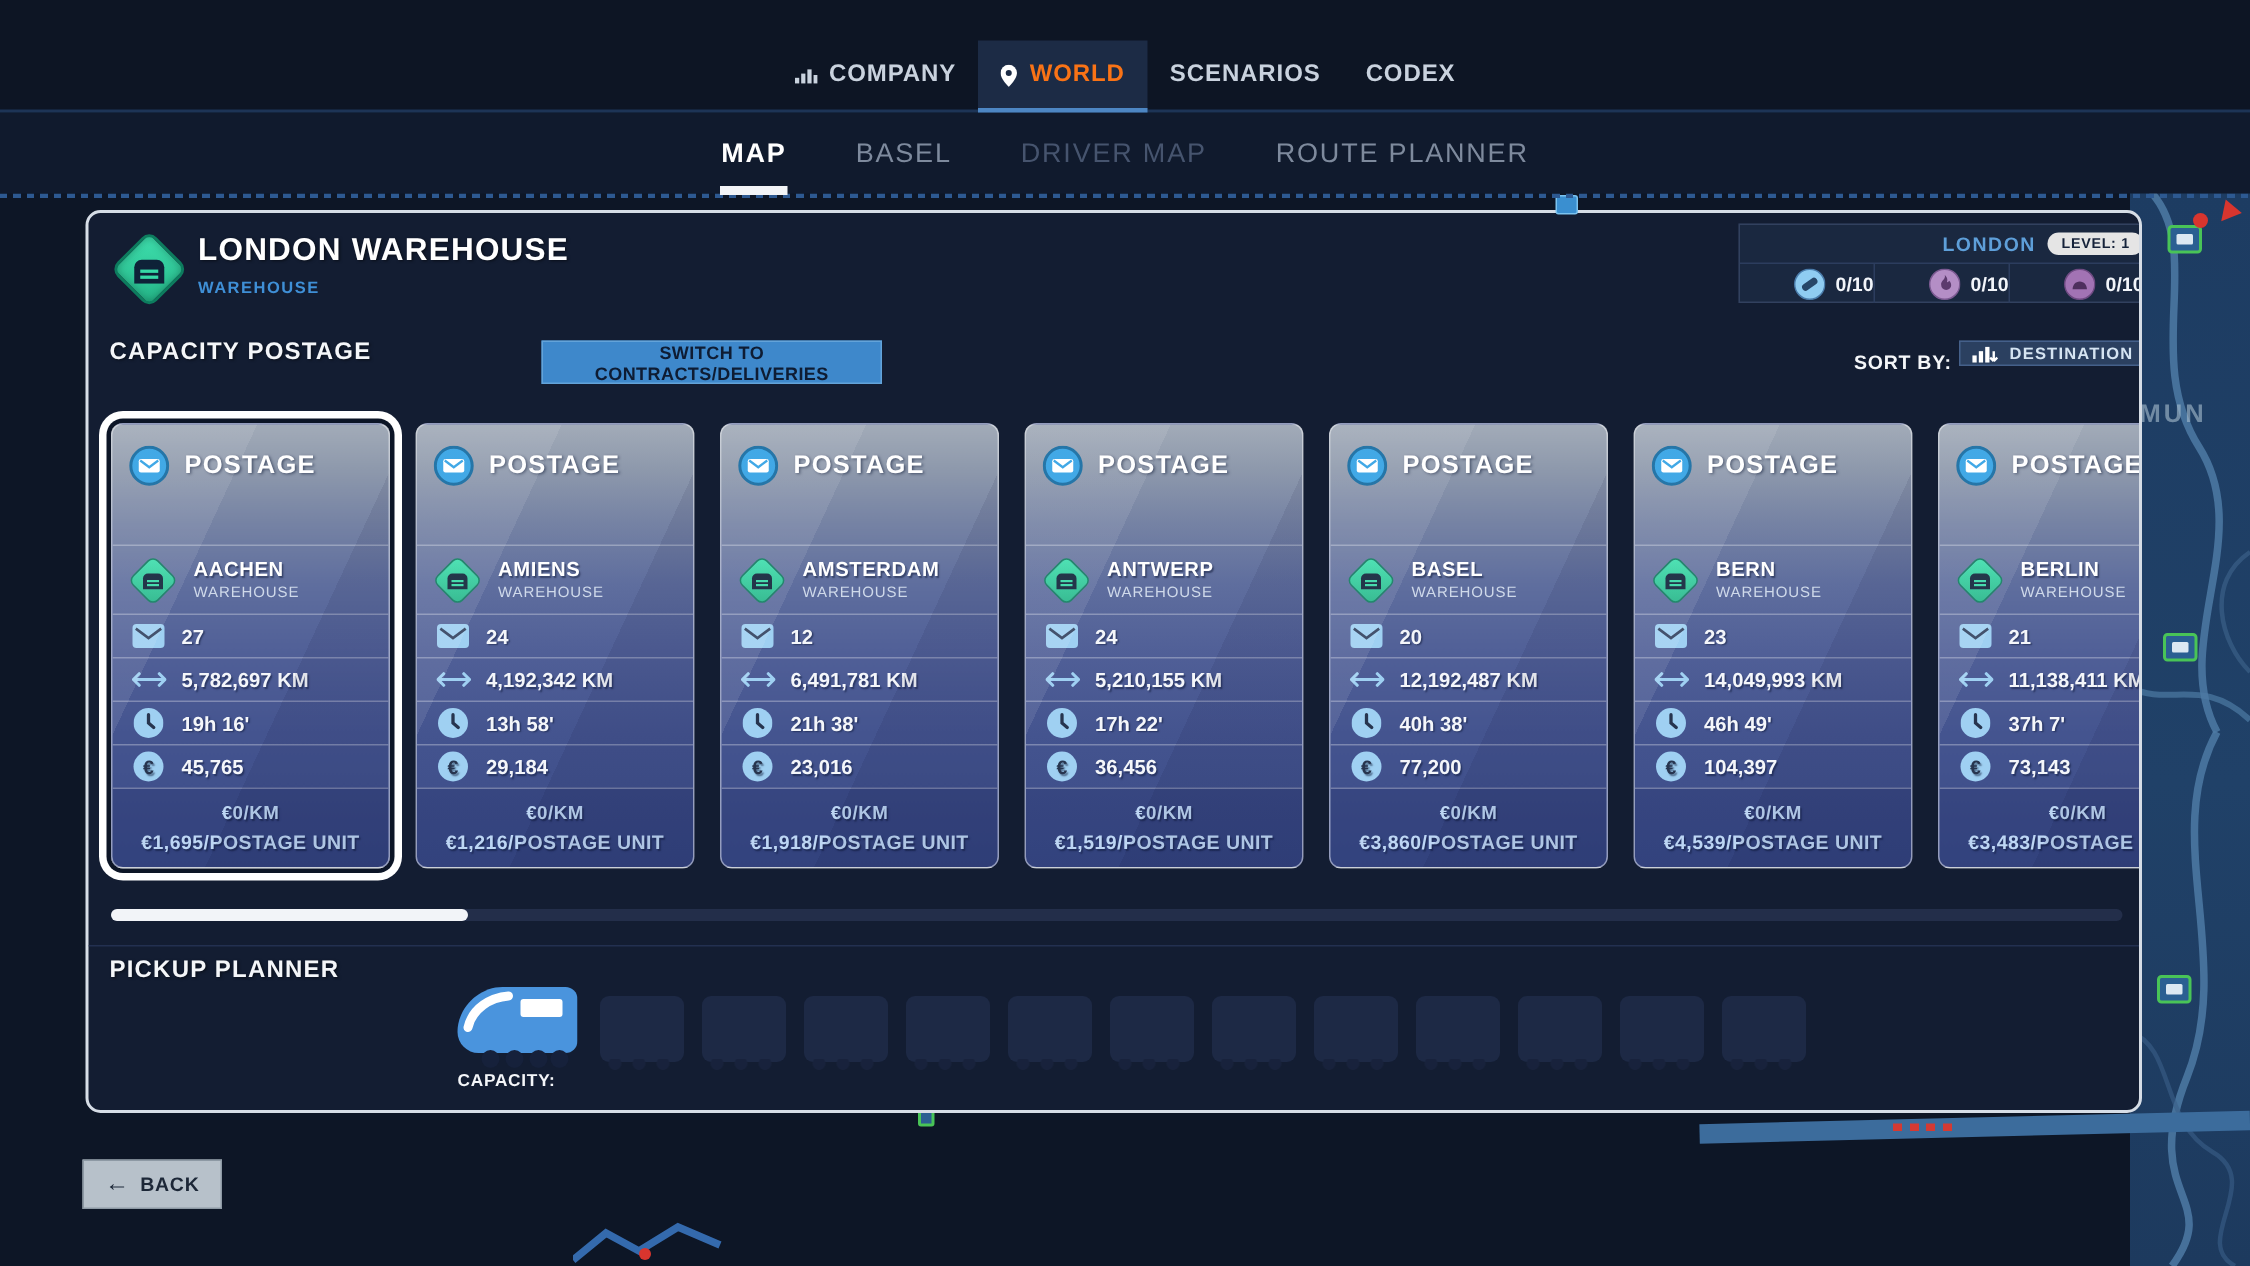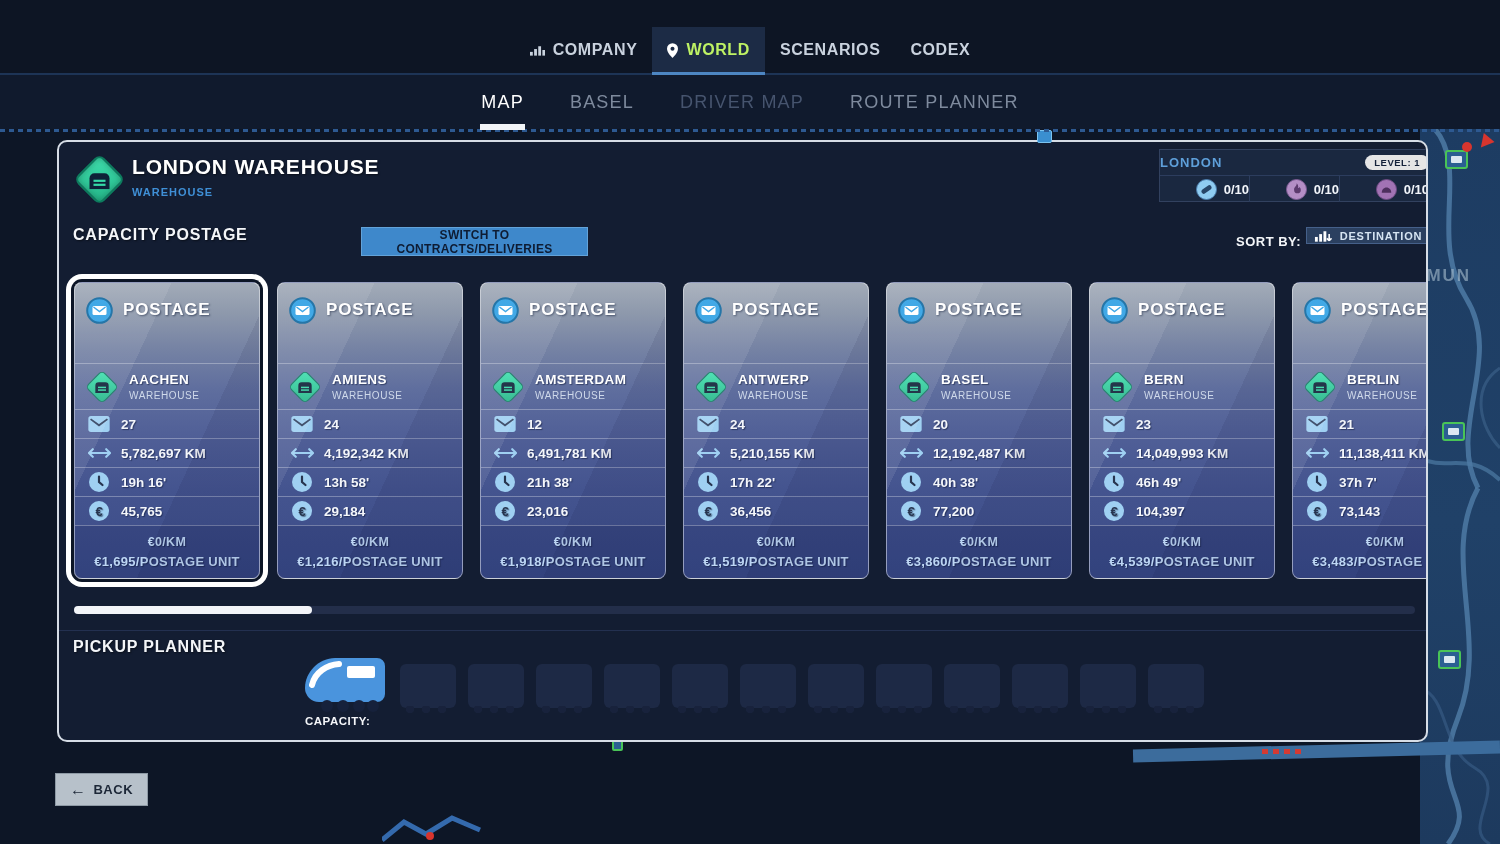--- a/index.html
+++ b/index.html
@@ -5,29 +5,29 @@
   * { margin:0; padding:0; box-sizing:border-box; }
   html,body { width:1500px; height:844px; }
   body { font-family:"Liberation Sans", sans-serif; background:#0d1626; overflow:hidden; position:relative; }
   .screen { position:absolute; inset:0; width:1500px; height:844px; background:#0d1626; overflow:hidden; }
 
   
   .top-bar { position:absolute; left:0; top:0; width:1500px; height:75px; background:#0d1524; border-bottom:2px solid #1d3456; z-index:30; }
   .top-nav { position:absolute; left:0; right:0; bottom:0; display:flex; justify-content:center; align-items:flex-end; }
   .top-item { display:flex; align-items:center; gap:8px; padding:14px 15px; color:#c9d2de; font-size:16px; font-weight:bold; letter-spacing:.6px; cursor:pointer; position:relative; }
   .top-item .nicon { display:inline-flex; color:#c9d2de; }
-  .top-item.active { background:#1c2b45; color:#bef264; }
+  .top-item.active { background:#1c2b45; color:#f97316; }
   .top-item.active .nicon { color:#fff; }
   .top-item.active::after { content:""; position:absolute; left:0; right:0; bottom:-2px; height:3px; background:#4d86c3; }
 
   
   .sub-bar { position:absolute; left:0; top:75px; width:1500px; height:54px; background:#101a2d; z-index:29; }
   .sub-nav { position:absolute; left:0; right:0; top:0; bottom:0; display:flex; justify-content:center; align-items:center; gap:46px; }
   .sub-item { font-size:18px; letter-spacing:1.2px; color:#7e8a9d; cursor:pointer; position:relative; font-weight:500; }
-  .sub-item.active { color:#ffffff; font-weight:normal; }
+  .sub-item.active { color:#ffffff; font-weight:bold; }
   .sub-item.active::after { content:""; position:absolute; left:-1px; right:-1px; bottom:-17px; height:6px; background:#f2f4f7; }
   .sub-item.disabled { color:#46546e; }
 
   .dotted-sep { position:absolute; left:0; top:129px; width:1500px; height:3px; z-index:28;
     background:repeating-linear-gradient(90deg,#2d5991 0 5px, transparent 5px 9px); }
 
   
   .map-strip { position:absolute; left:1420px; top:128px; width:80px; height:716px; background:linear-gradient(180deg,#1d3c62,#204168 55%,#1d3a5e); z-index:1; overflow:hidden; }
   .map-city-label { position:absolute; left:-6px; top:138px; font-size:17px; letter-spacing:2px; color:#a9bfcf; opacity:.6; font-weight:bold; }
   .map-poi { position:absolute; width:23px; height:19px; background:#2b5f92; border:2px solid #49c457; border-radius:3px; display:flex; align-items:center; justify-content:center; }
@@ -46,21 +46,21 @@
 
   .wh-diamond { position:absolute; left:13px; top:10px; width:54px; height:54px; display:flex; align-items:center; justify-content:center; }
   .wh-diamond .rot { width:37px; height:37px; background:linear-gradient(135deg,#3fe0ae,#24b487); border:2px solid #0d7c5e; border-radius:7px; transform:rotate(45deg); display:flex; align-items:center; justify-content:center; box-shadow:inset 0 0 6px rgba(0,40,30,.35); }
   .wh-diamond .rot > * { transform:rotate(-45deg); }
 
   .ph-text { position:absolute; left:73px; top:13px; }
   .panel-title { color:#ffffff; font-size:21px; font-weight:bold; letter-spacing:.8px; text-shadow:1px 1px 2px rgba(0,0,0,.5); }
   .panel-sub { color:#3f8fd6; font-size:11px; font-weight:bold; letter-spacing:1px; margin-top:7px; }
 
   .city-box { position:absolute; left:1100px; top:7px; width:271px; height:53px; background:#1a2840; border:1px solid #32415f; }
-  .city-box-top { height:26px; display:flex; align-items:center; justify-content:space-between; gap:8px; border-bottom:1px solid #2c3d5e; }
+  .city-box-top { height:26px; display:flex; align-items:center; justify-content:flex-end; gap:8px; border-bottom:1px solid #2c3d5e; }
   .city-name { color:#5e9fd9; font-size:13px; font-weight:bold; letter-spacing:1px; }
   .level-pill { background:#e5e5e5; color:#15223a; font-size:9.5px; font-weight:bold; border-radius:8px; padding:2px 9px; letter-spacing:.5px; }
   .city-box-stats { height:26px; display:flex; }
   .cstat { flex:1; display:flex; align-items:center; justify-content:flex-end; gap:7px; color:#f2f5fa; font-size:13px; font-weight:bold; }
   .cstat + .cstat { border-left:1px solid #2c3d5e; }
   .cicon { width:21px; height:21px; display:inline-flex; }
 
   .section-title { position:absolute; left:14px; top:84px; color:#f4f6f9; font-size:16px; font-weight:bold; letter-spacing:.8px; text-shadow:1px 1px 2px rgba(0,0,0,.5); }
   .switch-btn { position:absolute; left:302px; top:85px; width:227px; height:29px; background:#3e88cb; border:1px solid #63a3d9; color:#0e1c33; font-family:"Liberation Sans",sans-serif; font-size:12px; font-weight:bold; letter-spacing:.3px; cursor:pointer; }
   .sort-label { position:absolute; left:1177px; top:92px; color:#f4f6f9; font-size:13px; font-weight:bold; letter-spacing:.5px; }

